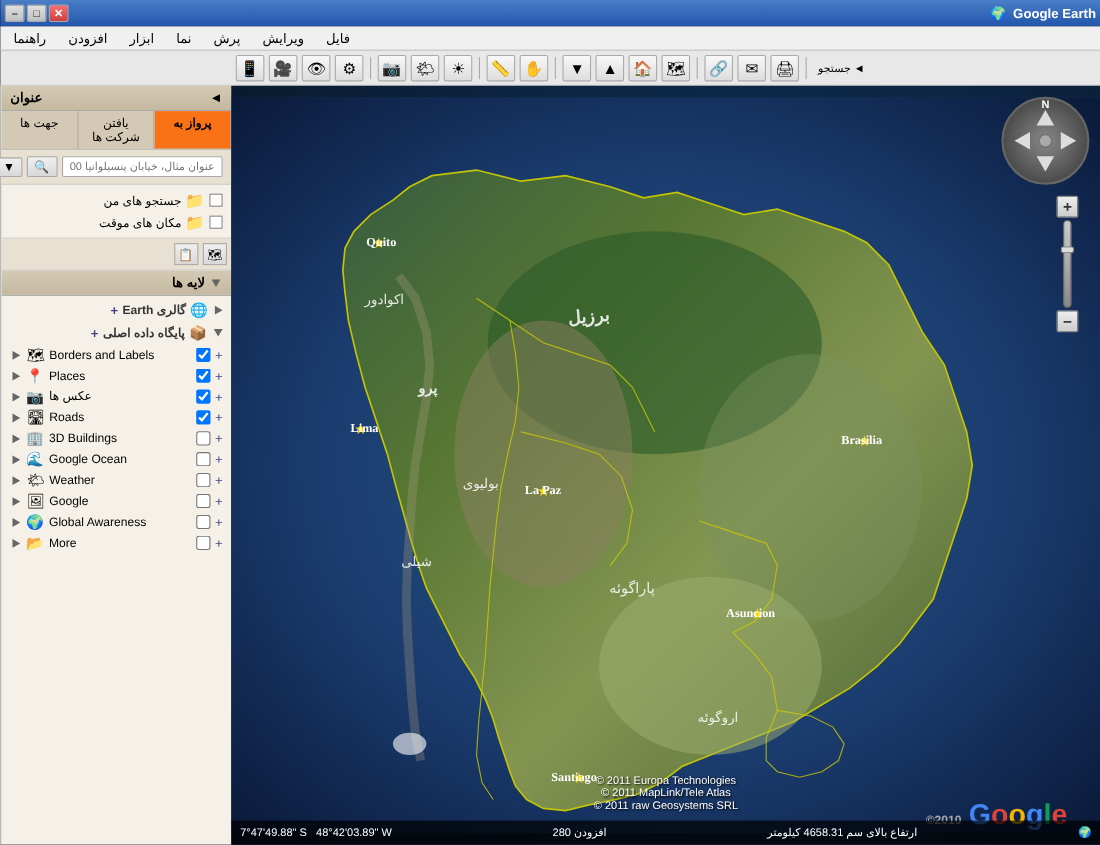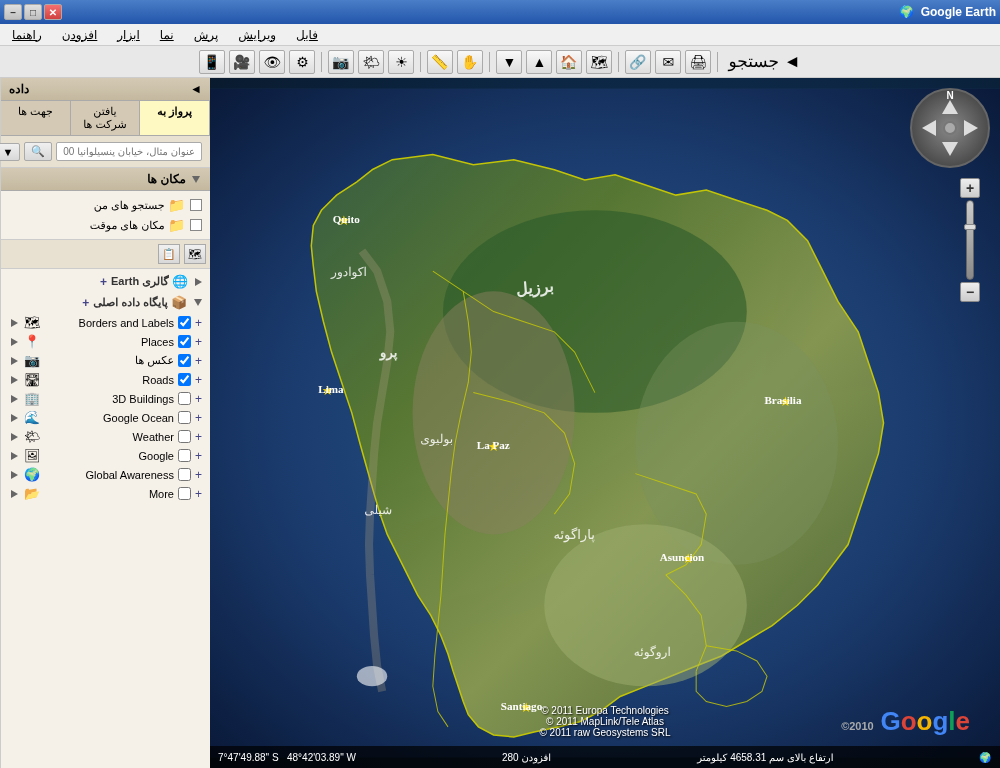--- a/index.html
+++ b/index.html
@@ -20,21 +20,21 @@
     }
     .win-btn.close-btn { background: linear-gradient(to bottom, #f87070, #d04040); color: white; }
     .win-btn.max-btn { background: linear-gradient(to bottom, #e0e0e0, #c0c0c0); }
 
     
     #menubar {
       width: 100%; height: 22px; background: #f0f0f0; border-bottom: 1px solid #ccc;
       display: flex; align-items: center; justify-content: flex-end; padding: 0 8px;
       direction: rtl; gap: 12px; font-size: 12px;
     }
-    .menu-item { cursor: pointer; padding: 2px 4px; text-decoration: underline; }
+    .menu-item { cursor: pointer; padding: 2px 4px; }
 
     
     #toolbar {
       width: 100%; height: 32px; background: #e8e8e8; border-bottom: 1px solid #ccc;
       display: flex; align-items: center; justify-content: center; gap: 4px; padding: 0 8px;
     }
     .toolbar-btn {
       width: 26px; height: 24px; border: 1px solid #aaa; border-radius: 2px;
       background: linear-gradient(to bottom, #f8f8f8, #ddd);
       cursor: pointer; display: flex; align-items: center; justify-content: center; font-size: 14px;
@@ -98,21 +98,21 @@
 
     
     #map-copyright {
       position: absolute; bottom: 30px; left: 50%; transform: translateX(-50%);
       color: white; font-size: 10px; text-align: center; text-shadow: 1px 1px 2px black;
       direction: ltr;
     }
 
     
     #google-logo {
-      position: absolute; bottom: 31px; right: 30px;
+      position: absolute; bottom: 12px; right: 30px;
       font-size: 24px; font-weight: bold; direction: ltr;
     }
 
     
     #status-bar {
       position: absolute; bottom: 0; left: 0; right: 0; height: 22px;
       background: rgba(0,0,0,0.7); color: white; font-size: 10px;
       display: flex; align-items: center; justify-content: space-between; padding: 0 8px;
       direction: ltr;
     }
@@ -133,21 +133,21 @@
       border-bottom: 1px solid #aaa;
     }
     #search-title { font-size: 12px; font-weight: bold; }
     #search-tabs {
       display: flex; border-bottom: 1px solid #aaa;
     }
     .search-tab {
       flex: 1; padding: 4px 6px; text-align: center; font-size: 11px;
       background: #d4c9b4; cursor: pointer; border-right: 1px solid #aaa;
     }
-    .search-tab.active { background: #fef9c3; font-weight: bold; }
+    .search-tab.active { background: #f97316; font-weight: bold; }
     #fly-to-section { padding: 6px 8px; }
     #fly-to-input-row { display: flex; gap: 4px; align-items: center; }
     #fly-to-input {
       flex: 1; padding: 3px 6px; border: 1px solid #aaa; border-radius: 2px;
       font-size: 11px; background: white; direction: rtl;
     }
     .small-btn {
       padding: 2px 6px; border: 1px solid #aaa; border-radius: 2px;
       background: linear-gradient(to bottom, #f0f0f0, #d8d8d8); cursor: pointer; font-size: 11px;
     }
@@ -189,21 +189,21 @@
     #layers-title { font-size: 12px; font-weight: bold; }
     #layers-list { padding: 2px 4px; }
     .layer-group-header {
       display: flex; align-items: center; gap: 4px; padding: 3px 2px;
       font-size: 11px; font-weight: bold; cursor: pointer; color: #333;
     }
     .layer-item {
       display: flex; align-items: center; gap: 4px; padding: 2px 4px;
       font-size: 11px; cursor: pointer; direction: ltr; justify-content: flex-end;
     }
-    .layer-item-name { flex: 1; text-align: right; }
+    .layer-item-name { flex: 1; }
     .layer-checkbox { width: 13px; height: 13px; }
     .layer-icon { font-size: 13px; }
     .layer-expand { font-size: 10px; color: #666; }
     .layer-add { font-size: 12px; color: #448; cursor: pointer; }
 
     
     .tri-right { display: inline-block; width: 0; height: 0; border-top: 4px solid transparent; border-bottom: 4px solid transparent; border-left: 7px solid #666; margin: 0 2px; }
     .tri-down { display: inline-block; width: 0; height: 0; border-left: 4px solid transparent; border-right: 4px solid transparent; border-top: 7px solid #666; margin: 0 2px; }
 
     
@@ -230,21 +230,21 @@
   <span class="menu-item">فایل</span>
   <span class="menu-item">ویرایش</span>
   <span class="menu-item">پرش</span>
   <span class="menu-item">نما</span>
   <span class="menu-item">ابزار</span>
   <span class="menu-item">افزودن</span>
   <span class="menu-item">راهنما</span>
 </div>
 
 <div id="toolbar">
-  <span style="font-size:17px;margin-left:4px;">◄ جستجو</span>
+  <span style="font-size:10px;margin-left:4px;">◄ جستجو</span>
   <div class="toolbar-separator"></div>
   <div class="toolbar-btn">🖨</div>
   <div class="toolbar-btn">✉</div>
   <div class="toolbar-btn">🔗</div>
   <div class="toolbar-separator"></div>
   <div class="toolbar-btn">🗺</div>
   <div class="toolbar-btn">🏠</div>
   <div class="toolbar-btn">▲</div>
   <div class="toolbar-btn">▼</div>
   <div class="toolbar-separator"></div>
@@ -402,61 +402,61 @@
       <span>🌍</span>
     </div>
 
   </div>
 
   <div id="right-panel">
 
     <div id="search-section">
       <div id="search-header">
         <span>◄</span>
-        <span id="search-title">داده</span>
+        <span id="search-title">عنوان</span>
       </div>
       <div id="search-tabs">
         <div class="search-tab active">پرواز به</div>
         <div class="search-tab">یافتن شرکت ها</div>
         <div class="search-tab">جهت ها</div>
       </div>
       <div id="fly-to-section">
         <div id="fly-to-input-row">
           <input id="fly-to-input" type="text" style="direction: rtl; font-size: 10px;" placeholder="عنوان مثال، خیابان پنسیلوانیا 1600، 20006">
           <button class="small-btn">🔍</button>
           <button class="small-btn">▼</button>
         </div>
       </div>
     </div>
 
     <div id="places-section">
-      <div id="places-header">
-        <span class="tri-down"></span>
-        <span id="places-title">مکان ها</span>
-      </div>
       <div id="places-list">
         <div class="place-item">
           <span class="place-check"></span>
           <span class="place-icon">📁</span>
           <span>جستجو های من</span>
         </div>
         <div class="place-item">
           <span class="place-check"></span>
           <span class="place-icon">📁</span>
           <span>مکان های موقت</span>
         </div>
       </div>
     </div>
 
     <div id="panel-toolbar">
       <button class="panel-tool-btn">🗺</button>
       <button class="panel-tool-btn">📋</button>
     </div>
 
     <div id="layers-section">
+      <div id="layers-header">
+        <span class="tri-down"></span>
+        <span id="layers-title">لایه ها</span>
+      </div>
       <div id="layers-list">
 
         <div class="layer-group-header">
           <span class="tri-right"></span>
           <span style="font-size:13px;">🌐</span>
           <span>گالری Earth</span>
           <span class="layer-add">+</span>
         </div>
 
         <div class="layer-group-header">

